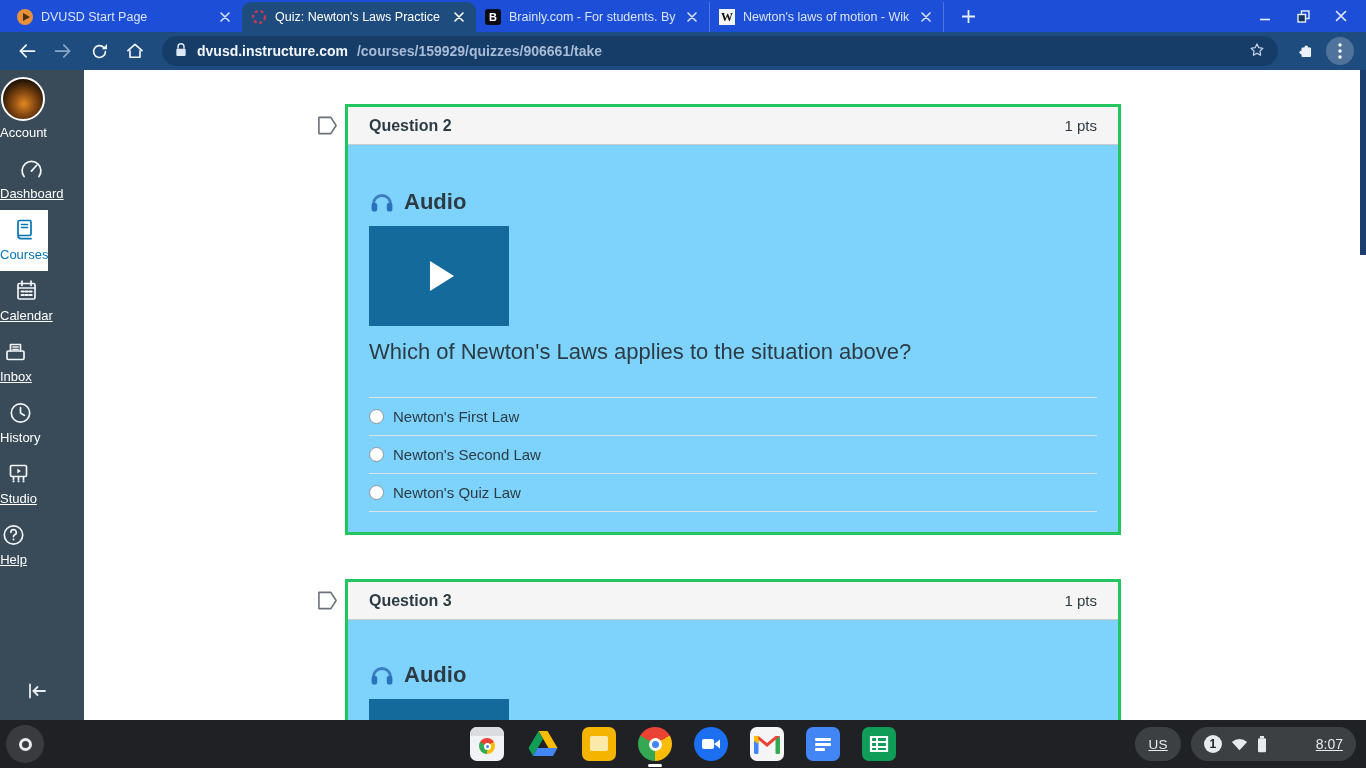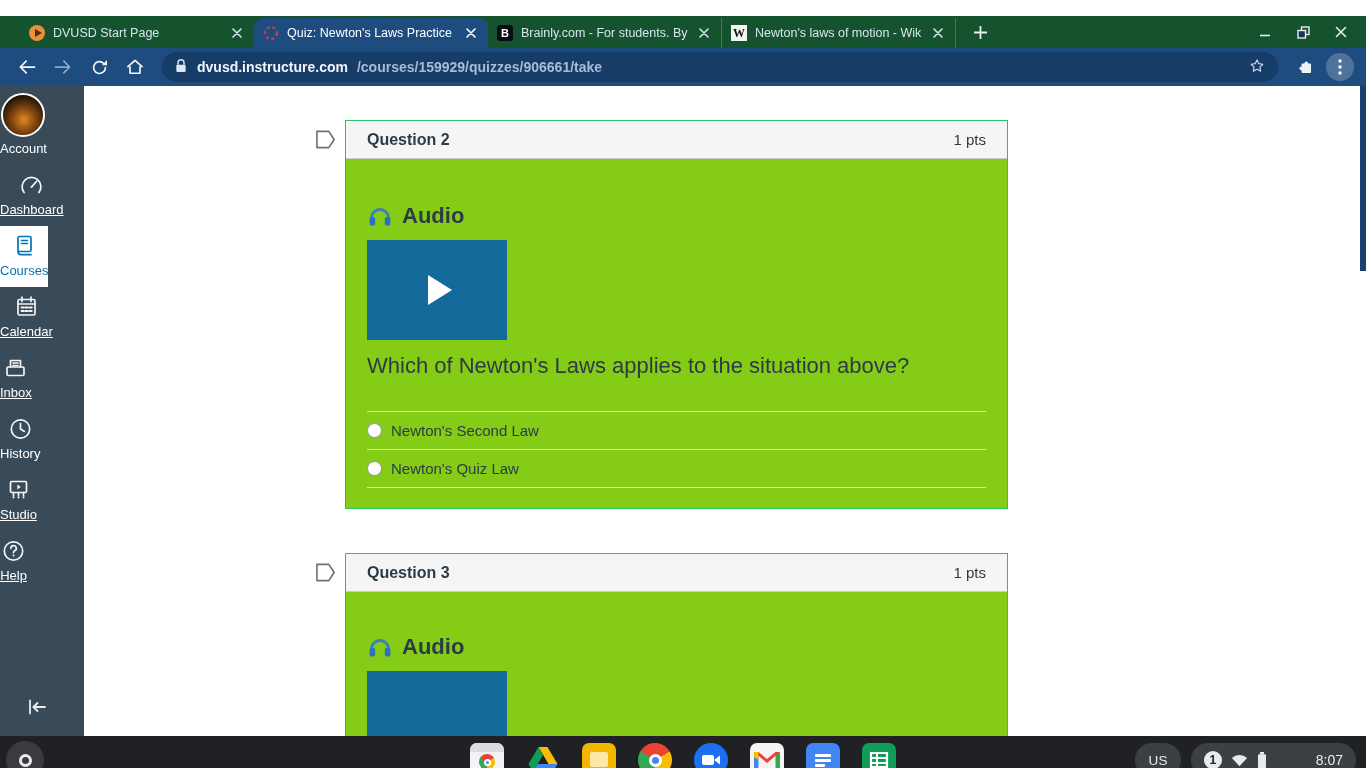--- a/index.html
+++ b/index.html
@@ -1,20 +1,20 @@
 <!DOCTYPE html>
 <html><head>
 <meta charset="utf-8">
 <style>
   * { box-sizing: border-box; margin: 0; padding: 0; }
   html,body { width:1366px; height:768px; overflow:hidden;
     font-family:"Liberation Sans", sans-serif; background:#fff; }
 
   
-  .tabstrip { height:32px; background:#14532d; display:flex; align-items:flex-end; padding-left:20px;margin-top:16px; }
+  .tabstrip { height:32px; background:#1d4ed8; display:flex; align-items:flex-end; padding-left:8px; }
   .tab { width:234px; height:30px; display:flex; align-items:center; gap:8px;
     padding:0 9px; color:#D9E4F2; font-size:12.5px; cursor:pointer; position:relative; }
   .tab.inactive-divider { border-right:1px solid rgba(255,255,255,.22); }
   .tab.active { background:#1E4C7E; border-radius:9px 9px 0 0; color:#FFFFFF; }
   .tab-title { flex:1; white-space:nowrap; overflow:hidden; }
   .favicon { width:16px; height:16px; flex:0 0 16px; display:grid; place-items:center; }
   .fav-play { width:16px;height:16px;border-radius:50%;background:#E8913B;display:grid;place-items:center; }
   .fav-play i { display:block;width:0;height:0;border-left:7px solid #4A2F10;border-top:4.5px solid transparent;border-bottom:4.5px solid transparent;margin-left:2px;}
   .fav-b { width:16px;height:16px;border-radius:3px;background:#0B0B14;color:#fff;font-size:11px;font-weight:bold;display:grid;place-items:center;}
   .fav-w { width:16px;height:16px;background:#F5F5F5;color:#111;font-family:"Liberation Serif",serif;font-size:12px;font-weight:bold;display:grid;place-items:center;}
@@ -42,21 +42,21 @@
   .nav-item svg, .nav-item .avatar { display:block; margin:0 auto 4px; }
   .nav-item.active { background:#FFFFFF; color:#0374B5; }
   .nav-item .u { text-decoration:underline; }
   .avatar { width:44px; height:44px; border-radius:50%; border:2px solid #fff;
     background:radial-gradient(circle at 52% 62%, #E08A25 0%, #8A4A10 34%, #241505 72%, #120B03 100%); }
   .collapse-btn { margin-top:auto; margin-bottom:12px; padding-left:22px; cursor:pointer; }
 
   
   .content { flex:1; position:relative; background:#fff; overflow:hidden; }
   .scroll-thumb { position:absolute; right:0; top:0; width:6px; height:185px; background:#1C3E6E; }
-  .qbox { position:relative; width:663px; margin-left:261px; border:1px solid #22c55e; background:#84cc16; }
+  .qbox { position:relative; width:776px; margin-left:261px; border:3px solid #22c55e; background:#7dd3fc; }
   .qbox.first { margin-top:34px; }
   .qbox.second { margin-top:44px; }
   .flag-btn { position:absolute; left:-32px; top:8px; cursor:pointer; }
   .qheader { height:38px; background:#F5F5F5; border-bottom:1px solid #C7CDD1;
     display:flex; align-items:center; padding:0 21px; }
   .qtitle { font-weight:bold; font-size:16px; color:#2D3B45; }
   .qpts { margin-left:auto; font-size:15px; color:#2D3B45; }
   .qbody { padding:0 21px 20px; }
   .audio-head { display:flex; align-items:center; gap:9px; margin-top:42px;
     font-size:22px; font-weight:bold; color:#2D3B45; height:30px; }
@@ -93,21 +93,21 @@
   .chrome-ball i { display:block; width:13px; height:13px; border-radius:50%; background:#4285F4; border:3px solid #fff; }
   .meet { width:34px; height:34px; border-radius:50%; background:#1B6FF0; display:grid; place-items:center; }
   .slides { background:#F4B400; position:relative; }
   .slides .page { position:absolute; left:8px; top:9px; width:18px; height:15px; border-radius:2px; background:#FCE8A8; }
   .docs { background:#4285F4; position:relative; }
   .docs .line { position:absolute; left:9px; right:9px; height:2.5px; background:#fff; border-radius:1px; }
   .sheets { background:#0F9D58; position:relative; }
   .gmail { background:#F5F5F5; display:grid; place-items:center; }
   .status { margin-left:auto; display:flex; gap:10px; align-items:center; margin-right:10px; }
   .pill { background:#3C4043; border-radius:18px; height:34px; display:flex; align-items:center;
-    padding:0 13px; color:#E8EAED; gap:9px; font-size:14px; cursor:pointer; }
+    padding:0 13px; color:#E8EAED; gap:9px; font-size:14px; cursor:pointer;text-decoration:underline; }
   .us-pill { font-size:13.5px; letter-spacing:.3px; }
   .notif-badge { width:18px; height:18px; border-radius:50%; background:#E8EAED; color:#202124;
     font-size:12px; font-weight:bold; display:grid; place-items:center; }
   .time { font-size:14px;padding-left:40px; }
 </style>
 </head>
 <body>
 
 <div class="tabstrip">
   <div class="tab">
@@ -327,20 +327,24 @@
           </svg>
           <span>Audio</span>
         </div>
         <div class="player">
           <span class="play-tri"></span>
         </div>
         <div class="prompt">Which of Newton's Laws applies to the situation above?</div>
         <div class="answers">
           <div class="answer">
             <span class="radio"></span>
+            <span>Newton's First Law</span>
+          </div>
+          <div class="answer">
+            <span class="radio"></span>
             <span>Newton's Second Law</span>
           </div>
           <div class="answer">
             <span class="radio"></span>
             <span>Newton's Quiz Law</span>
           </div>
         </div>
       </div>
     </div>
 

